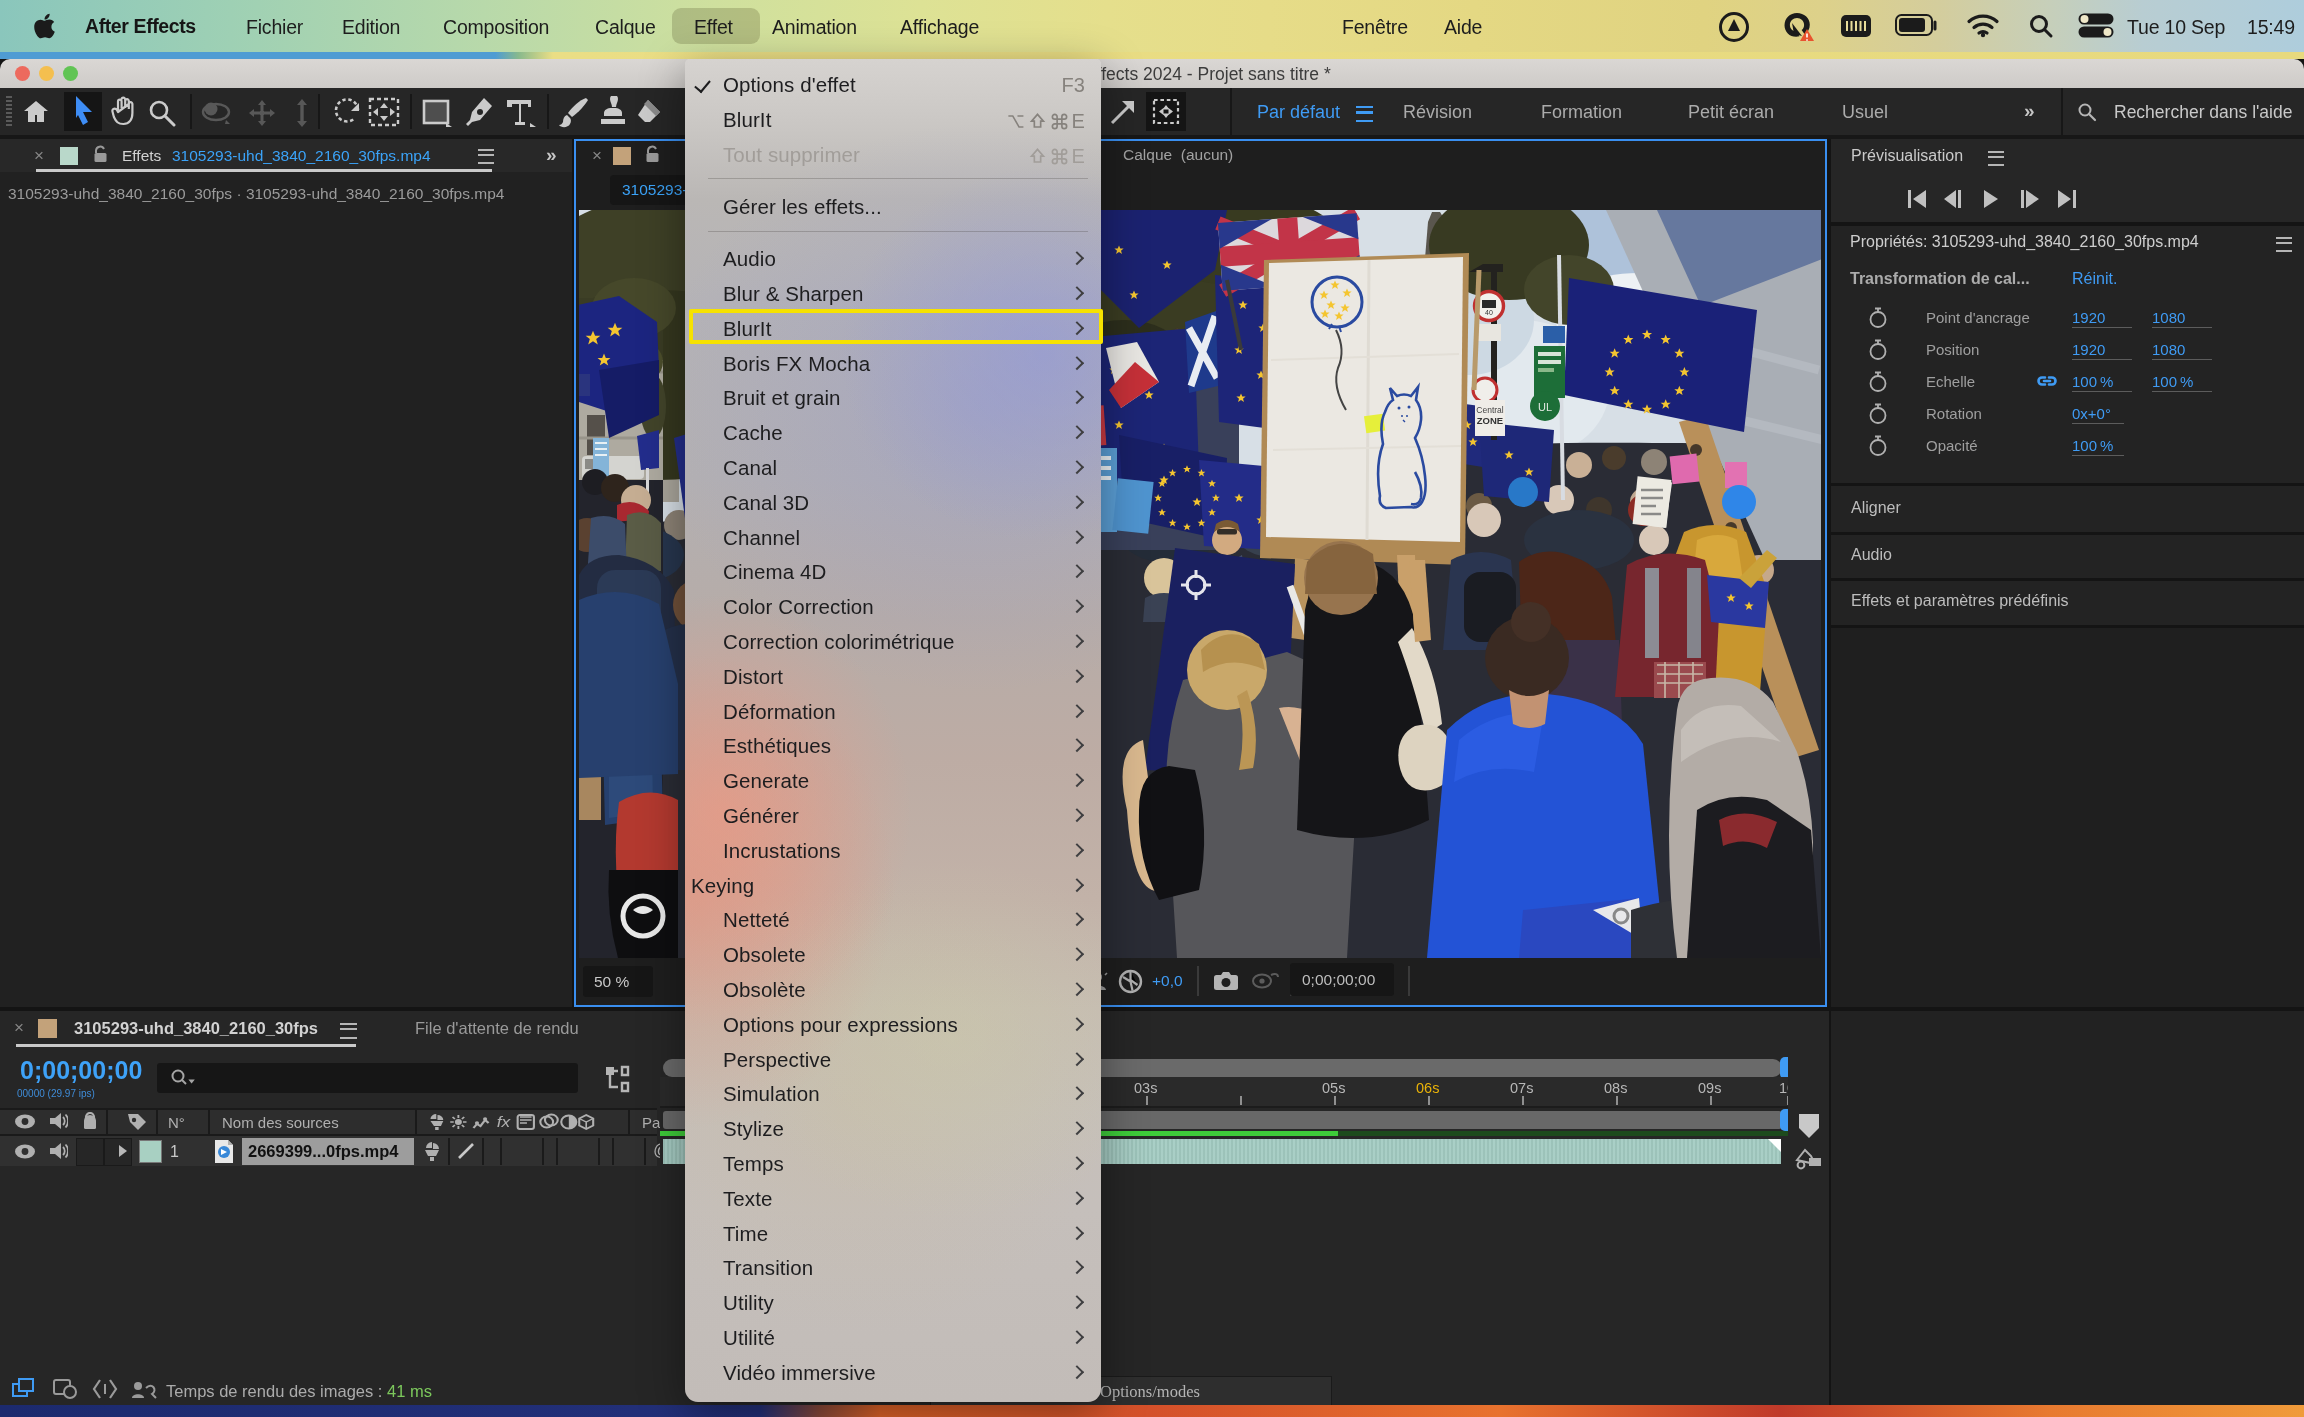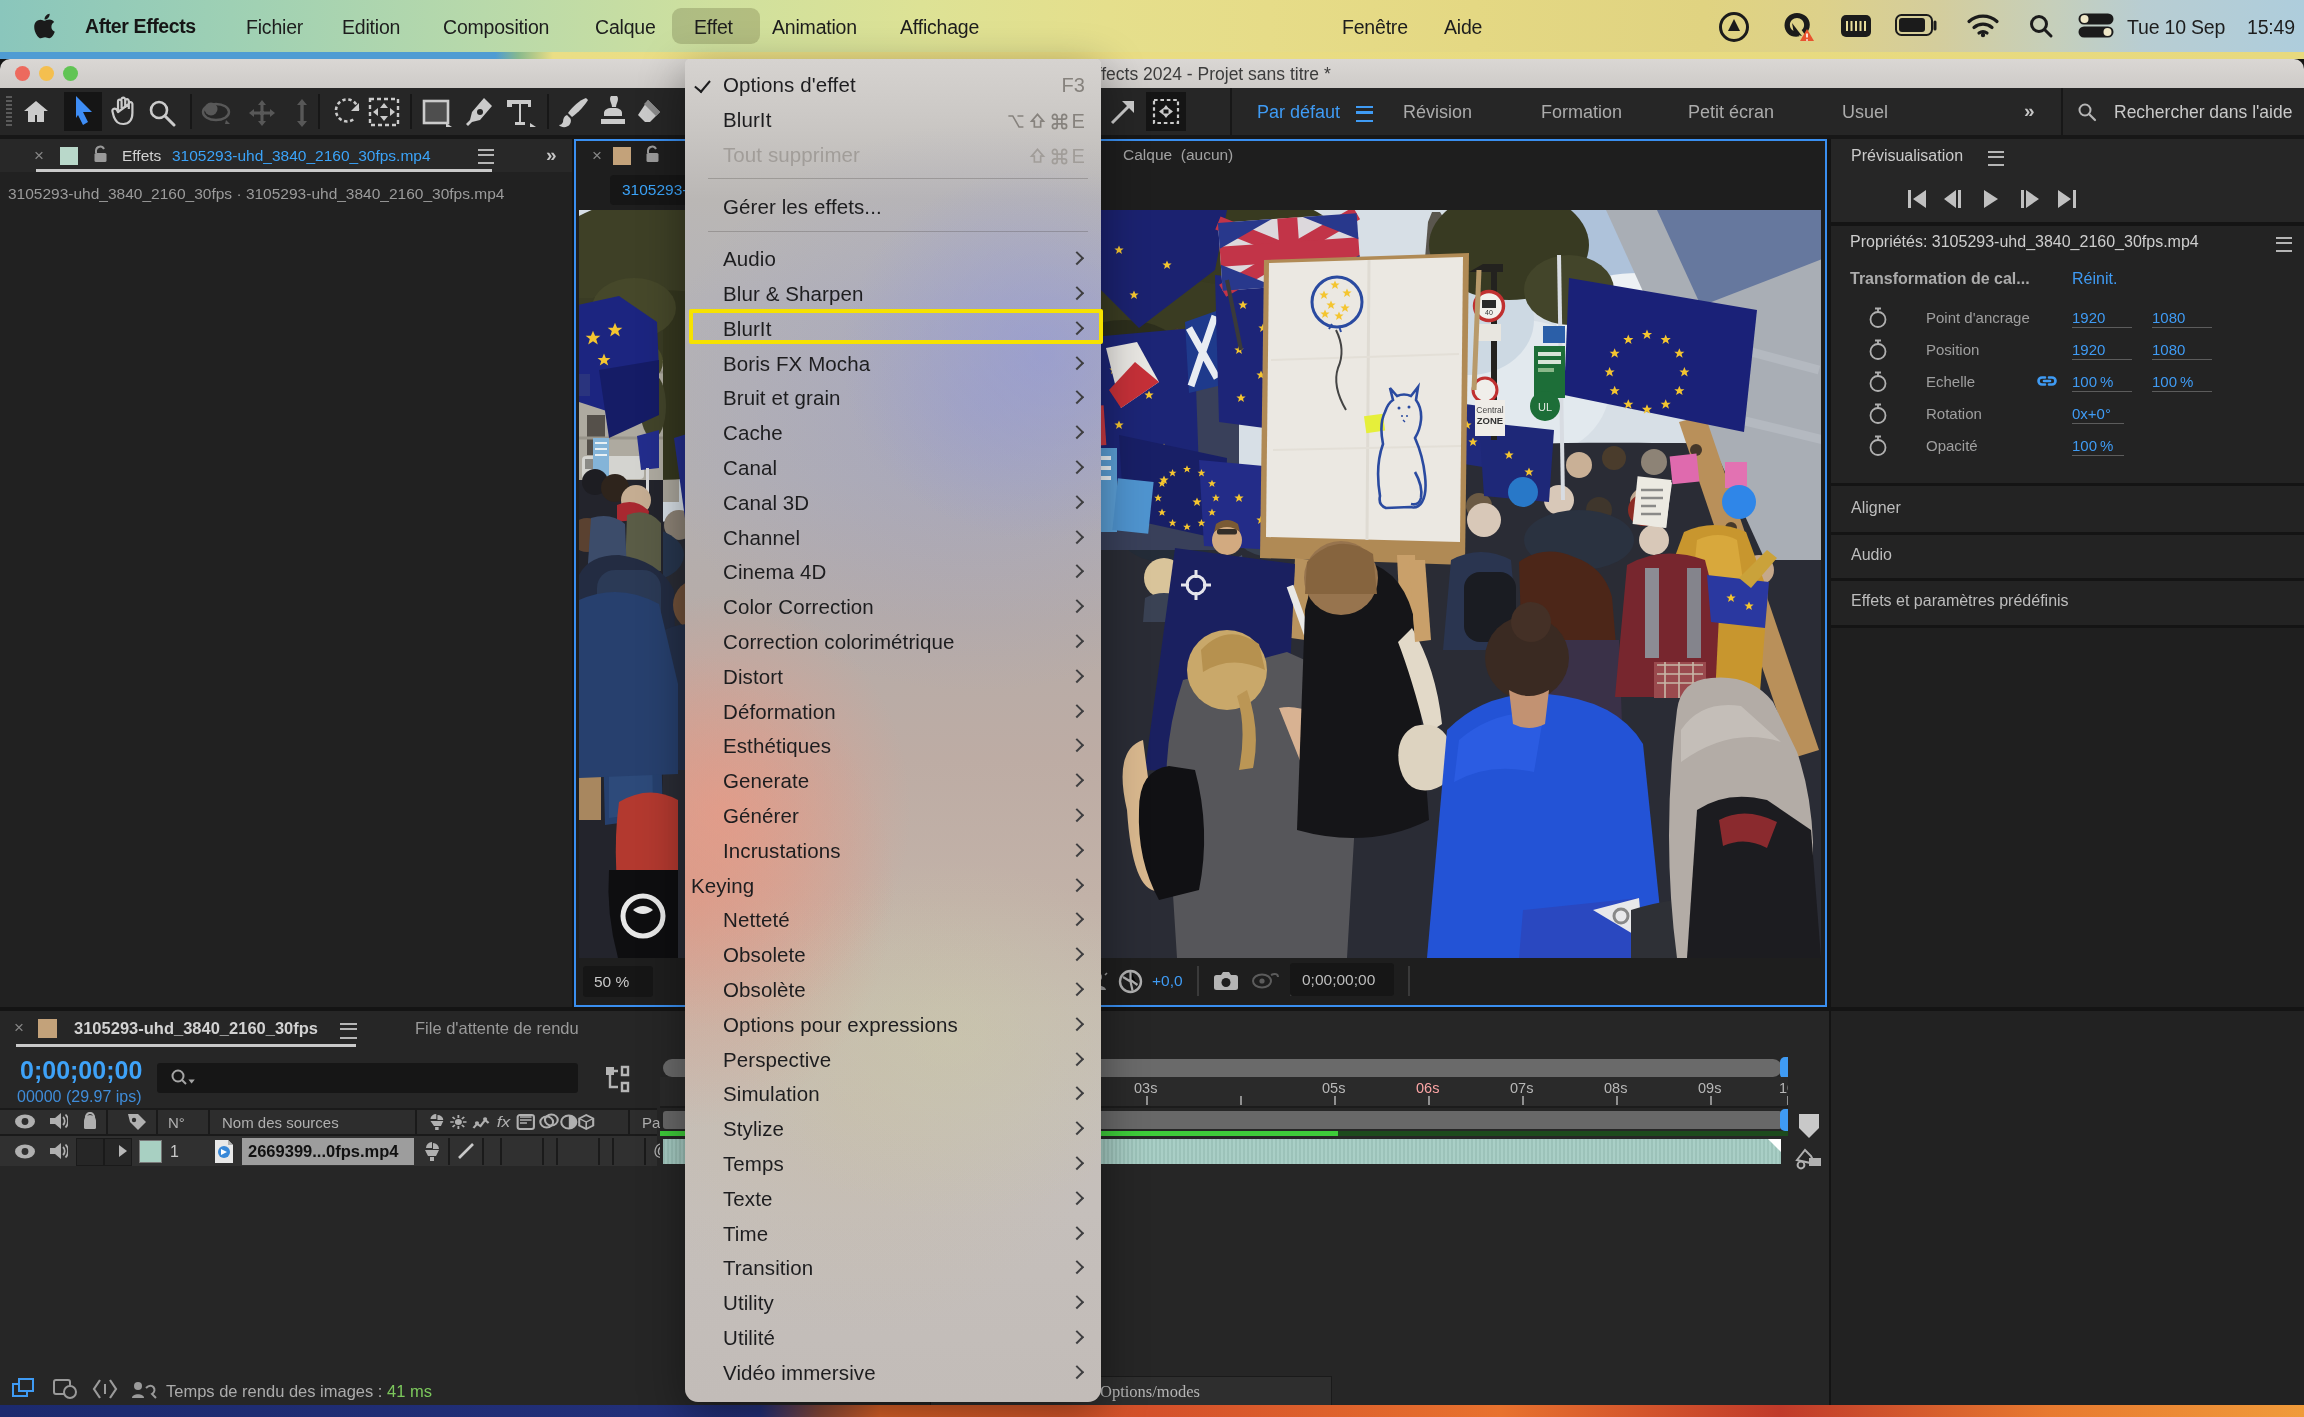--- a/index.html
+++ b/index.html
@@ -684,21 +684,21 @@
 <div class="a" style="left:0;top:1011px;width:1829px;height:394px;background:#262626;"></div>
 <div class="a t" style="left:14px;top:1018px;font-size:17px;color:#868686;">×</div>
 <div class="a" style="left:38px;top:1019px;width:19px;height:19px;background:#c3a27a;"></div>
 <div class="a t" style="left:74px;top:1019px;font-size:16.5px;font-weight:bold;color:#d2d2d2;">3105293-uhd_3840_2160_30fps</div>
 <div class="a" style="left:340px;top:1023px;width:17px;height:12px;border-top:2.2px solid #b5b5b5;border-bottom:2.2px solid #b5b5b5;">
     <div style="margin-top:2.8px;height:2.2px;background:#b5b5b5;"></div>
   </div>
 <div class="a" style="left:16px;top:1044px;width:340px;height:2.5px;background:#c9c9c9;"></div>
 <div class="a t" style="left:415px;top:1019px;font-size:16.5px;color:#9a9a9a;">File d'attente de rendu</div>
 <div class="a t" style="left:20px;top:1056px;font-size:25px;font-weight:bold;color:#3ea2f8;">0;00;00;00</div>
-<div class="a t" style="left:17px;top:1088px;font-size:16px;color:#3f8cd8;">00000 (29.97 ips)</div>
+<div class="a t" style="left:17px;top:1088px;font-size:10px;color:#3f8cd8;">00000 (29.97 ips)</div>
 <div class="a" style="left:157px;top:1063px;width:421px;height:30px;background:#161616;border-radius:3px;"></div>
 <svg class="a" style="left:170px;top:1069px" width="26" height="18" viewBox="0 0 26 18">
     <circle cx="8" cy="7" r="5.5" fill="none" stroke="#a5a5a5" stroke-width="2"></circle>
     <path d="M12 11l4 4" stroke="#a5a5a5" stroke-width="2"></path>
     <path d="M18 10l8 0-4 5z" fill="#a5a5a5" transform="scale(0.8) translate(5 3)"></path>
   </svg>
 <svg class="a" style="left:604px;top:1065px" width="34" height="30" viewBox="0 0 34 30">
     <g stroke="#b5b5b5" stroke-width="2.4" fill="none">
       <path d="M6 6h8M6 6v16h8M18 2h6v8h-6zM18 18h6v8h-6z"></path>
       <rect x="2" y="2" width="8" height="8" fill="#b5b5b5" stroke="none"></rect>
@@ -790,21 +790,21 @@
 
 <div class="a" style="left:660px;top:1046px;width:1128px;height:325px;background:#262626;"></div>
 
 <div class="a" style="left:663px;top:1059px;width:1119px;height:18px;background:#6a6a6a;border-radius:9px;"></div>
 <div class="a" style="left:1780px;top:1057px;width:16px;height:22px;background:#3f9bf4;border-radius:5px;"></div>
 
 <div class="a" style="left:660px;top:1077px;width:1128px;height:31px;background:#2a2a2a;border-bottom:2px solid #1c1c1c;box-sizing:border-box;"></div>
 <div class="a t" style="left:1134px;top:1080px;font-size:14.5px;color:#b8b8b8;">03s</div>
 <div class="a t" style="left:1228px;top:1109px;font-size:14.5px;color:#b8b8b8;">04s</div>
 <div class="a t" style="left:1322px;top:1080px;font-size:14.5px;color:#b8b8b8;">05s</div>
-<div class="a t" style="left:1416px;top:1080px;font-size:14.5px;color:#fca5a5;">06s</div>
+<div class="a t" style="left:1416px;top:1080px;font-size:14.5px;color:#eab308;">06s</div>
 <div class="a t" style="left:1510px;top:1080px;font-size:14.5px;color:#b8b8b8;">07s</div>
 <div class="a t" style="left:1604px;top:1080px;font-size:14.5px;color:#b8b8b8;">08s</div>
 <div class="a t" style="left:1698px;top:1080px;font-size:14.5px;color:#b8b8b8;">09s</div>
 <div class="a t" style="left:1779px;top:1080px;font-size:14.5px;color:#b8b8b8;">10</div>
 <svg class="a" style="left:660px;top:1096px" width="1128" height="12">
     <g stroke="#909090" stroke-width="2">
       <path d="M487,0 v9 M581,0 v9 M675,0 v9 M769,0 v9 M863,0 v9 M957,0 v9 M1051,0 v9 M1128,0 v9"></path>
     </g>
   </svg>
 

